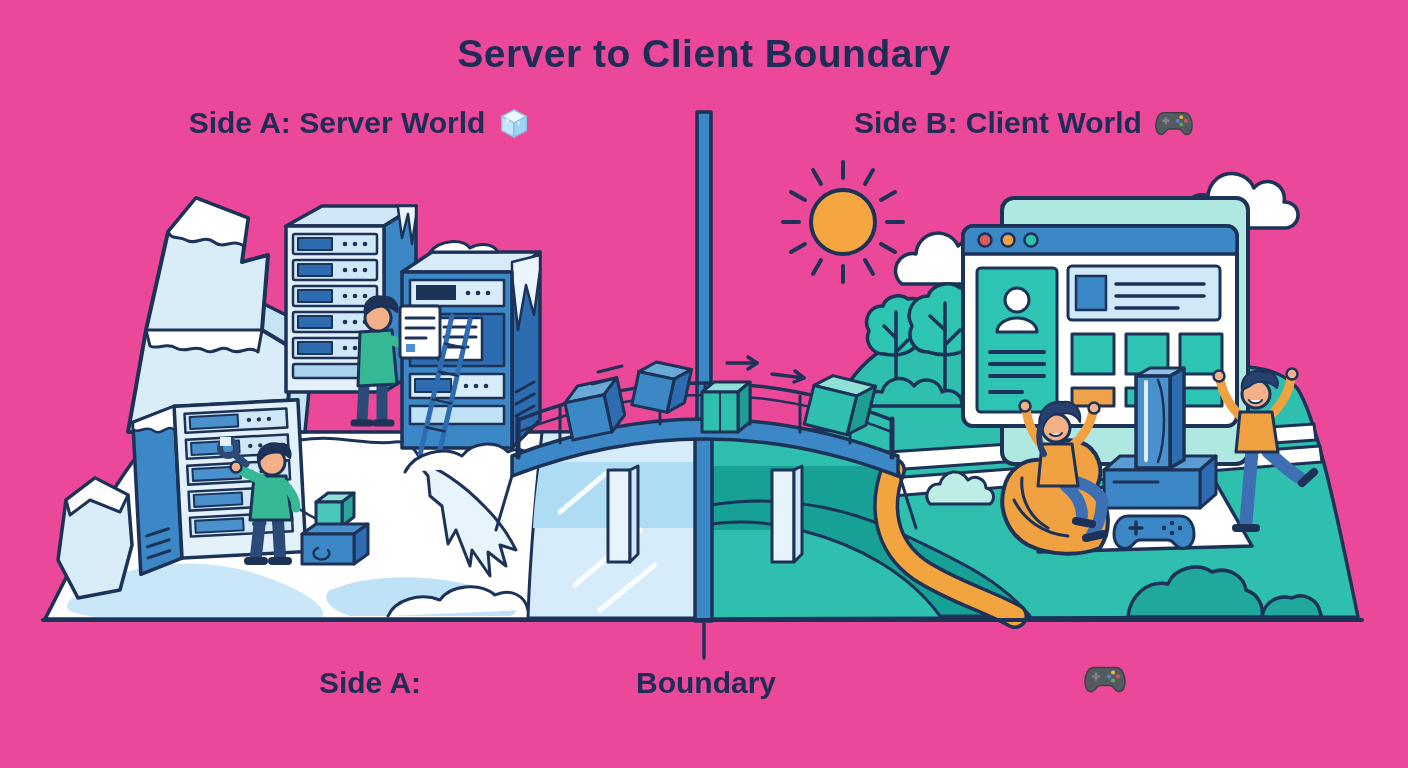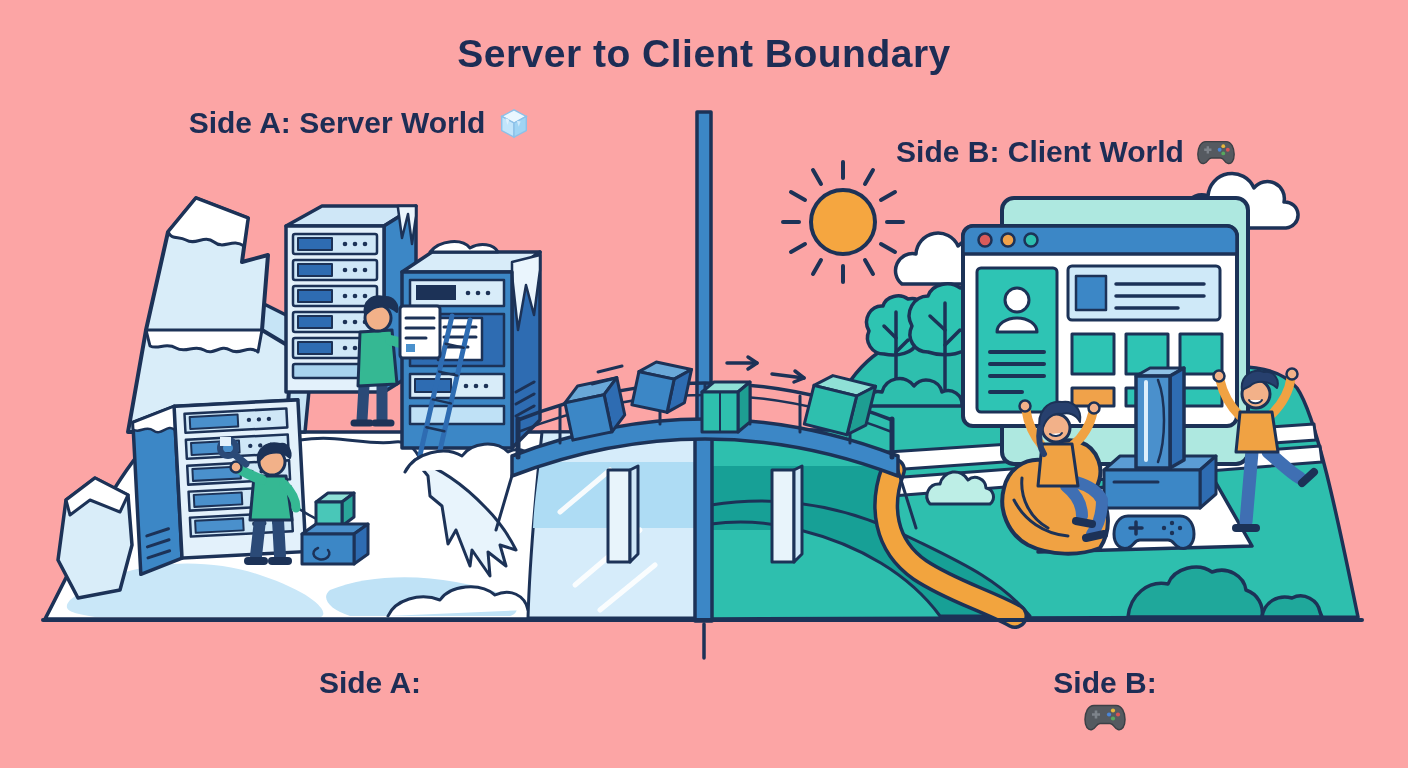--- a/index.html
+++ b/index.html
@@ -1,25 +1,25 @@
 <!DOCTYPE html>
 <html><head>
 <meta charset="utf-8">
 <style>
   html,body{margin:0;padding:0;background:#fbfaf7;}
   .canvas{position:relative;width:1408px;height:768px;overflow:hidden;
-    font-family:"Liberation Sans",sans-serif;color:#1d2d55;background:#fca5a5;}
+    font-family:"Liberation Sans",sans-serif;color:#1d2d55;background:#ec4899;}
   .scene{position:absolute;left:0;top:0;width:1408px;height:768px;}
   .scene *{stroke-linejoin:round;stroke-linecap:round;}
   .title{position:absolute;top:32px;left:0;width:100%;text-align:center;
     font-size:39px;font-weight:700;letter-spacing:.5px;}
   .hdr{position:absolute;top:106px;display:flex;align-items:center;justify-content:center;
     gap:12px;font-size:30px;font-weight:700;}
   .hdr-a{left:140px;width:440px;}
-  .hdr-b{left:856px;width:420px;margin-top:29px;}
+  .hdr-b{left:814px;width:420px;}
   .cap{position:absolute;top:664px;font-size:30px;font-weight:700;line-height:38px;text-align:center;}
   .cap .row{display:flex;align-items:center;justify-content:center;gap:10px;}
   .cap-a{left:160px;width:420px;}
   .cap-border{left:556px;width:300px;}
   .cap-b{left:895px;width:420px;}
   .ico{display:inline-flex;align-items:center;}
 </style>
 </head>
 <body>
 
@@ -478,26 +478,26 @@
   </span>
 </div>
 
 <div class="cap cap-a">
   <div class="row">
     <span>Side A:</span>
   </div>
 </div>
 
 <div class="cap cap-border">
+  <div class="row">
+    <span>Boundary</span>
+  </div>
 </div>
 
 <div class="cap cap-b">
-  <div class="row">
-    <span>Side B:</span>
-  </div>
   <div class="row">
     <span class="ico">
       <svg width="44" height="31" viewBox="0 0 44 30">
         <path d="M11,3 C5,3 2,10 2,17 C2,24 5,28 9,27 C13,26 13,21 17,21 L27,21 C31,21 31,26 35,27 C39,28 42,24 42,17 C42,10 39,3 33,3 Z" fill="#555a60" stroke="#3c4046" stroke-width="1.5"></path>
         <path d="M9,12 h8 M13,8 v8" stroke="#7d838a" stroke-width="2.6"></path>
         <circle cx="30" cy="8" r="2.1" fill="#e8b73c"></circle>
             <circle cx="35" cy="12" r="2.1" fill="#d85454"></circle>
         <circle cx="30" cy="16" r="2.1" fill="#58a85e"></circle>
             <circle cx="26" cy="12" r="2.1" fill="#4a86d8"></circle>
       </svg>

